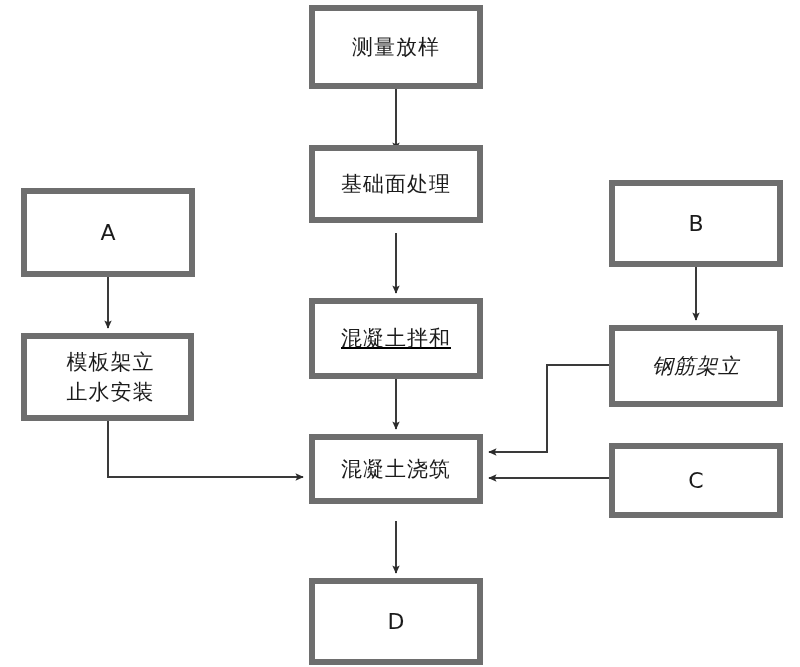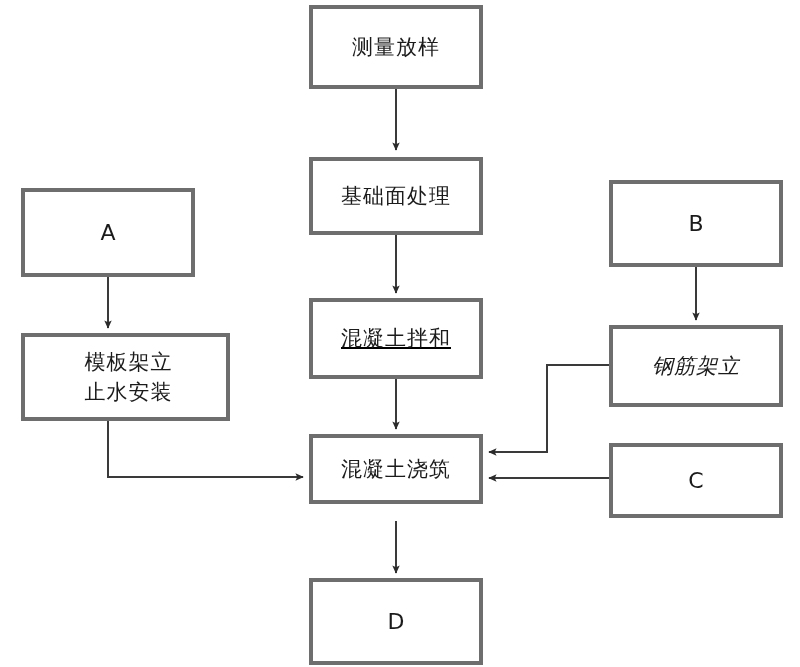--- a/index.html
+++ b/index.html
@@ -21,21 +21,21 @@
     position: absolute;
     left: 0;
     top: 0;
     width: 800px;
     height: 667px;
   }
   .node {
     position: absolute;
     box-sizing: border-box;
     background: #ffffff;
-    border: 4px solid #a21caf;
+    border: 6px solid #a21caf;
     display: flex;
     flex-direction: column;
     align-items: center;
     justify-content: center;
     z-index: 2;
   }
   .node-label {
     color: #1b1b1b;
     font-size: 21px;
     line-height: 1.45;
@@ -72,41 +72,41 @@
         <path d="M696,267 L696,320" fill="none" stroke="#3a3a3a" stroke-width="2" stroke-linecap="butt" stroke-linejoin="miter" marker-end="url(#arrowhead)"></path>
         <path d="M609,365 L547,365 L547,452 L489,452" fill="none" stroke="#3a3a3a" stroke-width="2" stroke-linecap="butt" stroke-linejoin="miter" marker-end="url(#arrowhead)"></path>
         <path d="M609,478 L489,478" fill="none" stroke="#3a3a3a" stroke-width="2" stroke-linecap="butt" stroke-linejoin="miter" marker-end="url(#arrowhead)"></path>
       </g>
   </svg>
 
   <div class="node" style="left: 309px; top: 5px; width: 174px; height: 84px; border-color: rgb(110, 110, 110);">
     <div class="node-label">测量放样</div>
   </div>
 
-  <div class="node" style="left: 309px; top: 157px; width: 174px; height: 78px; border-color: rgb(110, 110, 110);">
+  <div class="node" style="left: 309px; top: 145px; width: 174px; height: 78px; border-color: rgb(110, 110, 110);">
     <div class="node-label">基础面处理</div>
   </div>
 
   <div class="node" style="left: 309px; top: 298px; width: 174px; height: 81px; border-color: rgb(110, 110, 110); text-decoration: underline;">
     <div class="node-label">混凝土拌和</div>
   </div>
 
   <div class="node" style="left: 309px; top: 434px; width: 174px; height: 70px; border-color: rgb(110, 110, 110);">
     <div class="node-label">混凝土浇筑</div>
   </div>
 
   <div class="node" style="left: 309px; top: 578px; width: 174px; height: 87px; border-color: rgb(110, 110, 110);">
     <div class="node-label latin">D</div>
   </div>
 
   <div class="node" style="left: 21px; top: 188px; width: 174px; height: 89px; border-color: rgb(110, 110, 110);">
     <div class="node-label latin">A</div>
   </div>
 
-  <div class="node" style="left: 21px; top: 333px; width: 209px; height: 88px; border-color: rgb(110, 110, 110); padding-left: 6px;">
+  <div class="node" style="left: 21px; top: 333px; width: 173px; height: 88px; border-color: rgb(110, 110, 110); padding-left: 6px;">
     <div class="node-label">模板架立</div>
     <div class="node-label line2">止水安装</div>
   </div>
 
   <div class="node" style="left: 609px; top: 180px; width: 174px; height: 87px; border-color: rgb(110, 110, 110);">
     <div class="node-label latin">B</div>
   </div>
 
   <div class="node" style="left: 609px; top: 325px; width: 174px; height: 82px; border-color: rgb(110, 110, 110); font-style: italic;">
     <div class="node-label">钢筋架立</div>

